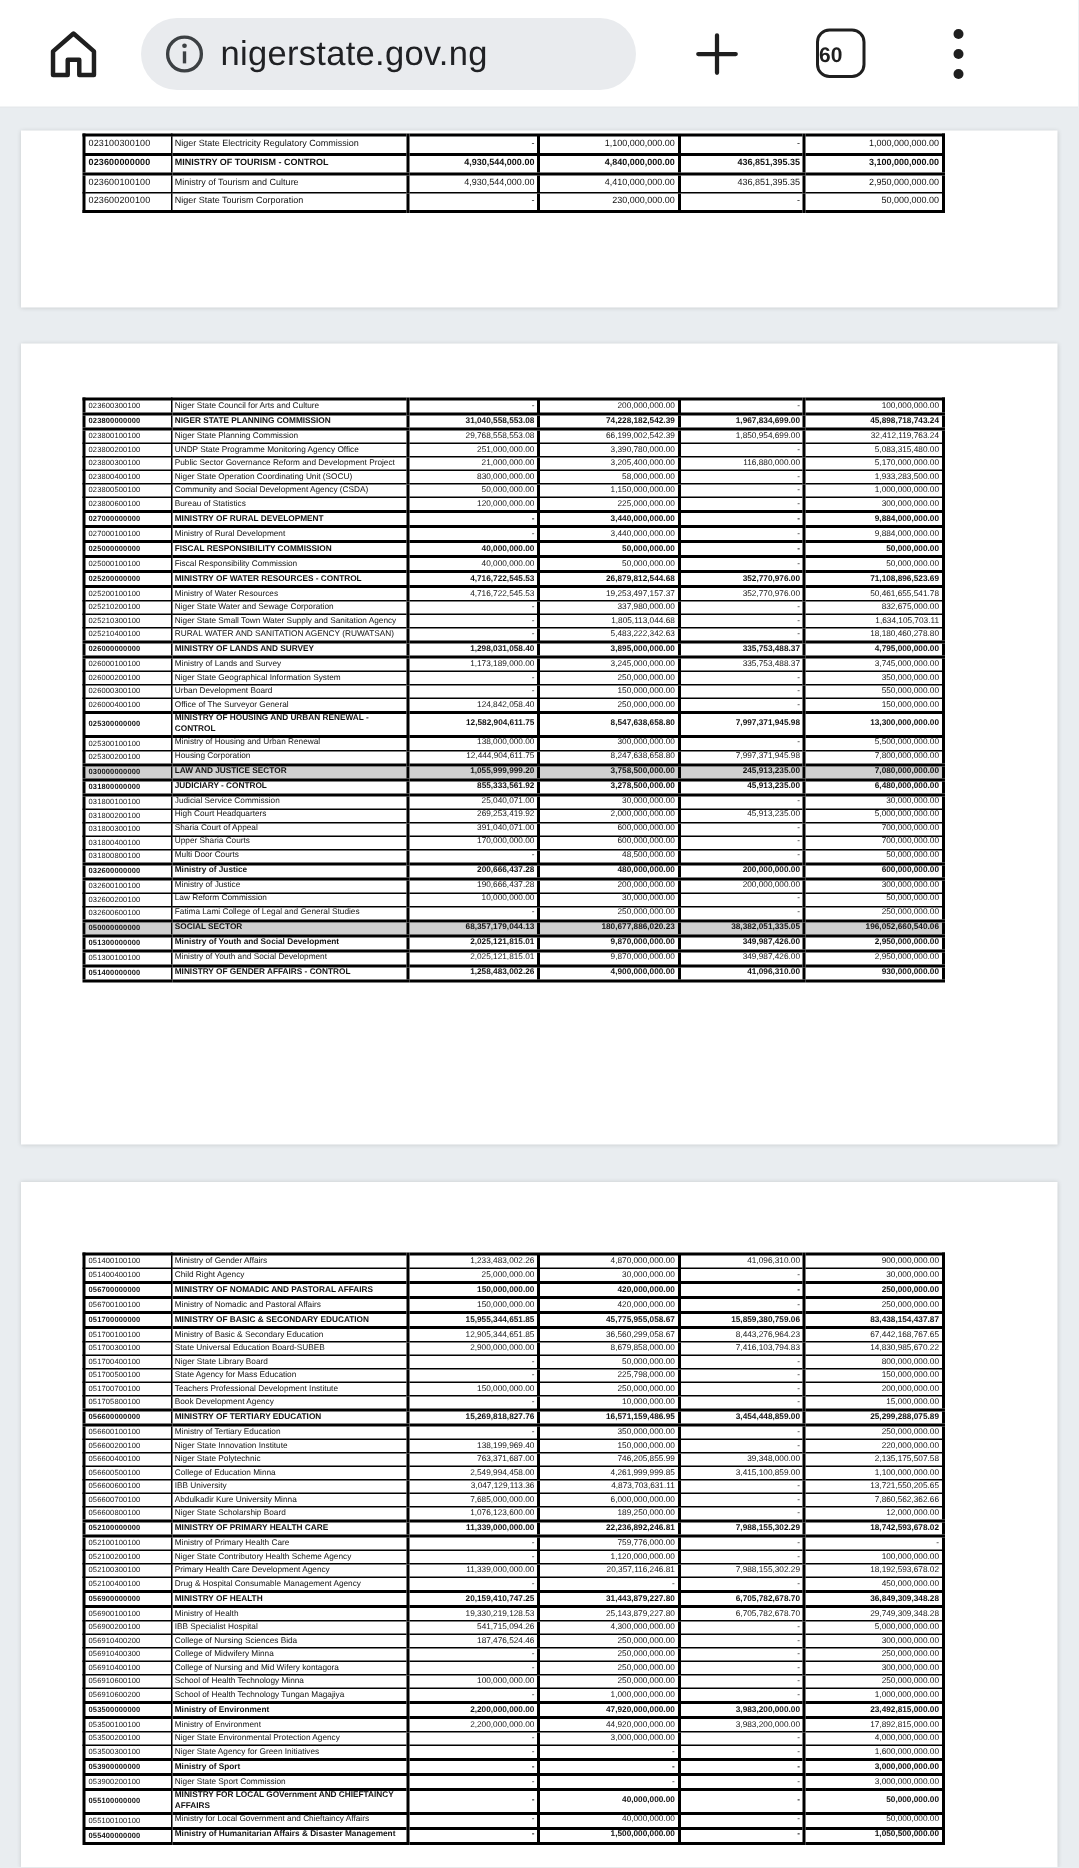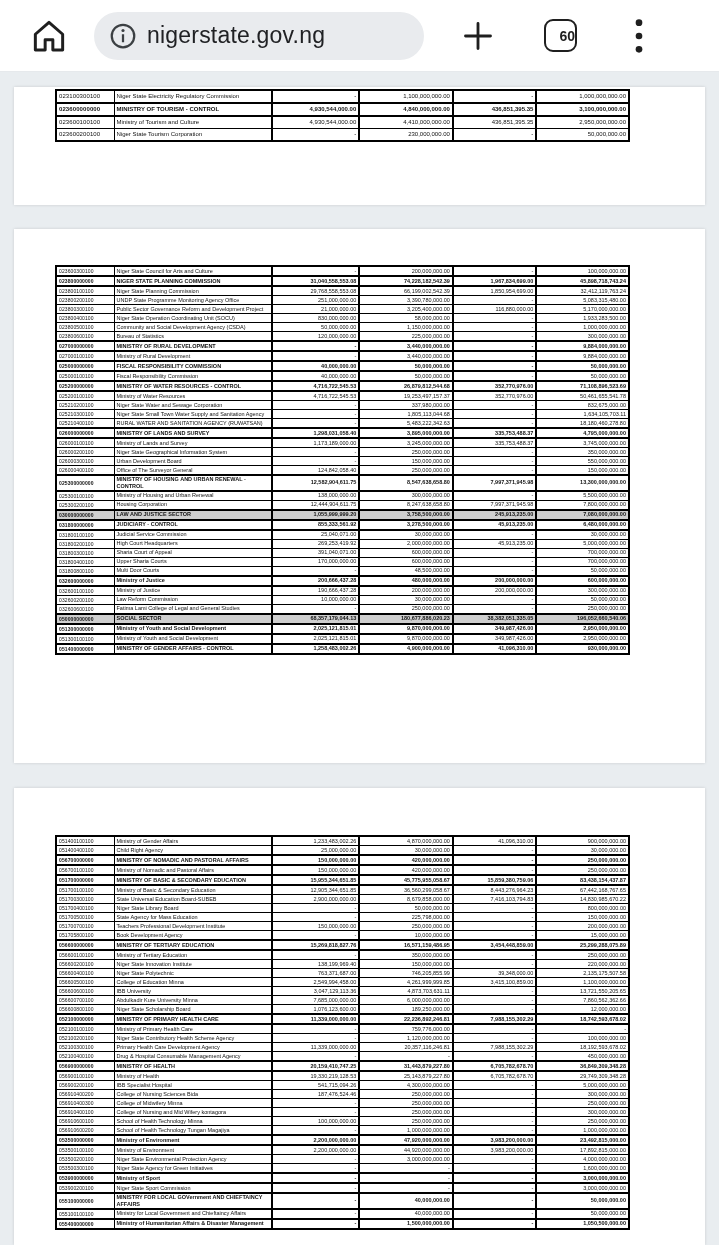--- a/index.html
+++ b/index.html
@@ -9,21 +9,21 @@
   
   .toolbar{position:absolute;top:0;left:0;width:719px;height:72px;background:#ffffff;
            display:flex;align-items:center;box-sizing:border-box;padding-left:28px;
            border-bottom:1px solid #e6e9ec;z-index:3;}
   .tb-icon{flex:0 0 auto;display:block;}
   .urlbar{margin-left:24px;width:330px;height:48px;border-radius:24px;background:#e9ebee;
           display:flex;align-items:center;box-sizing:border-box;padding-left:14px;overflow:hidden;}
   .urlbar .url-text{margin-left:9px;font-size:23px;color:#202124;white-space:nowrap;letter-spacing:.2px;}
   .plusbtn{margin-left:34px;}
   .tabbox{margin-left:46px;width:33px;height:33px;border:2.5px solid #1f1f1f;border-radius:9px;
-          display:flex;align-items:center;justify-content:flex-end;font-size:14px;font-weight:bold;color:#1f1f1f;box-sizing:border-box;}
+          display:flex;align-items:center;justify-content:flex-start;font-size:14px;font-weight:bold;color:#1f1f1f;box-sizing:border-box;}
   .kebab{margin-left:52px;}
 
   
   .viewer{position:absolute;top:72px;left:0;width:719px;height:1173px;background:#e9edf0;overflow:hidden;}
   .page{position:absolute;left:14px;width:691px;background:#ffffff;box-shadow:0 0 3px rgba(0,0,0,.14);}
   #page1{top:15px;height:118px;}
   #page2{top:157px;height:534px;}
   #page3{top:716px;height:457px;}
 
   

